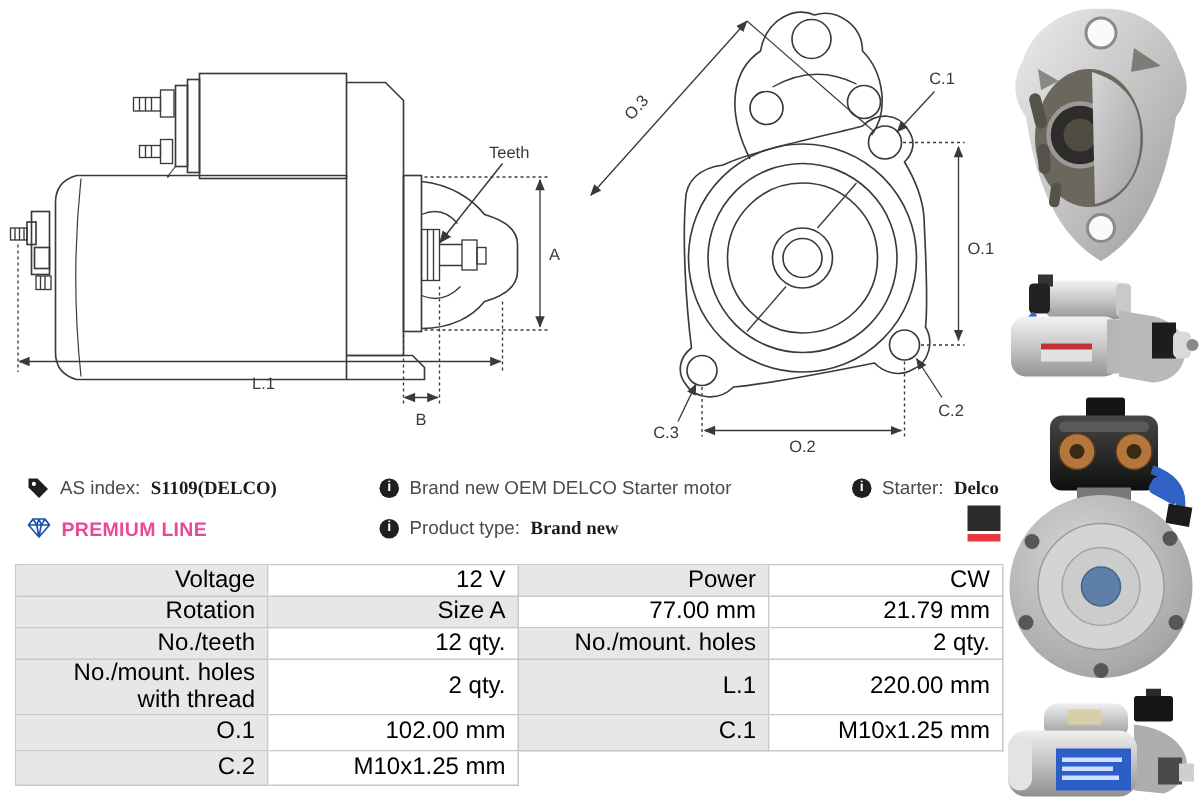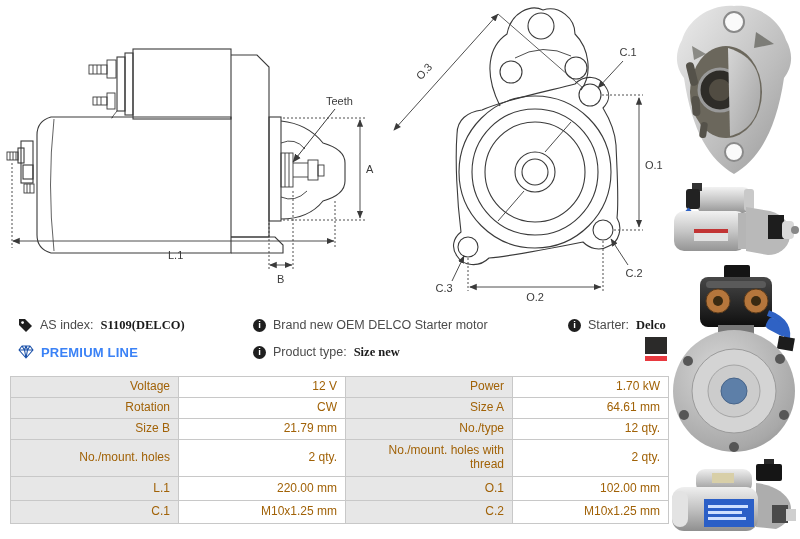--- a/index.html
+++ b/index.html
@@ -7,30 +7,30 @@
          font-family:"Liberation Sans",sans-serif;overflow:hidden;}
   .abs{position:absolute;}
   svg text{font-family:"Liberation Sans",sans-serif;fill:#3a3a3a;}
   
   .info-item{position:absolute;display:flex;align-items:center;gap:7px;
              font-size:12.5px;color:#4b4b4b;white-space:nowrap;height:16px;}
   .info-item b{color:#1b1b1b;font-family:Liberation Serif, serif;}
   .info-icon{width:13px;height:13px;min-width:13px;border-radius:50%;background:#1f1f1f;
              color:#fff;font-size:9.5px;font-weight:700;display:flex;
              align-items:center;justify-content:center;line-height:1;}
-  .premium-text{color:#3b82f6;font-weight:700;font-size:13px;letter-spacing:.2px;}
+  .premium-text{color:#ec4899;font-weight:700;font-size:13px;letter-spacing:.2px;}
   .logo-delco{position:absolute;left:645px;top:337px;width:22px;}
   .logo-delco .top{height:17px;background:#2b2a29;}
   .logo-delco .stripe{height:5px;background:#e8393f;margin-top:2px;}
   
   .spec{position:absolute;left:10px;top:376px;width:659px;display:grid;
         grid-template-columns:168px 167px 167px 156px;
         grid-template-rows:21px 21px 21px 37px 24px 23px;
         border-top:1px solid #c8c8c8;border-left:1px solid #c8c8c8;
-        font-size:12px;color:#a16207;box-sizing:border-box;}
+        font-size:16px;color:#000000;box-sizing:border-box;}
   .spec .cell{border-right:1px solid #c8c8c8;border-bottom:1px solid #c8c8c8;
         display:flex;align-items:center;justify-content:flex-end;text-align:right;
         padding:0 8px;box-sizing:border-box;line-height:1.15;background:#fff;}
   .spec .lab{background:#e7e7e7;}
 </style>
 </head>
 <body>
 
 <div class="sheet">
 
@@ -216,42 +216,40 @@
   <div class="info-item" style="left:18px;top:344px">
     <svg width="16" height="14" viewBox="0 0 16 14">
       <path d="M4,1 h8 l3,4 -7,8 -7,-8 Z M1,5 h14 M4,1 l2.5,4 L8,1 l1.5,4 L12,1 M6.5,5 L8,13 L9.5,5" fill="none" stroke="#1b51a9" stroke-width="1.1" stroke-linejoin="round"></path>
     </svg>
     <span class="premium-text">PREMIUM LINE</span>
   </div>
 
   <div class="info-item" style="left:253px;top:344px">
     <span class="info-icon">i</span>
     <span>Product type:</span>
-    <b>Size new</b>
+    <b>Brand new</b>
   </div>
 
   <div class="logo-delco">
     <div class="top"></div>
     <div class="stripe"></div>
   </div>
 
   <div class="spec">
     <div class="cell lab">Voltage</div>
     <div class="cell">12 V</div>
     <div class="cell lab">Power</div>
-    <div class="cell">1.70 kW</div>
-
+
+    <div class="cell">CW</div>
     <div class="cell lab">Rotation</div>
-    <div class="cell">CW</div>
     <div class="cell lab">Size A</div>
-    <div class="cell">64.61 mm</div>
-
-    <div class="cell lab">Size B</div>
+    <div class="cell">77.00 mm</div>
+
     <div class="cell">21.79 mm</div>
-    <div class="cell lab">No./type</div>
+    <div class="cell lab">No./teeth</div>
     <div class="cell">12 qty.</div>
 
     <div class="cell lab">No./mount. holes</div>
     <div class="cell">2 qty.</div>
     <div class="cell lab">No./mount. holes with thread</div>
     <div class="cell">2 qty.</div>
 
     <div class="cell lab">L.1</div>
     <div class="cell">220.00 mm</div>
     <div class="cell lab">O.1</div>

